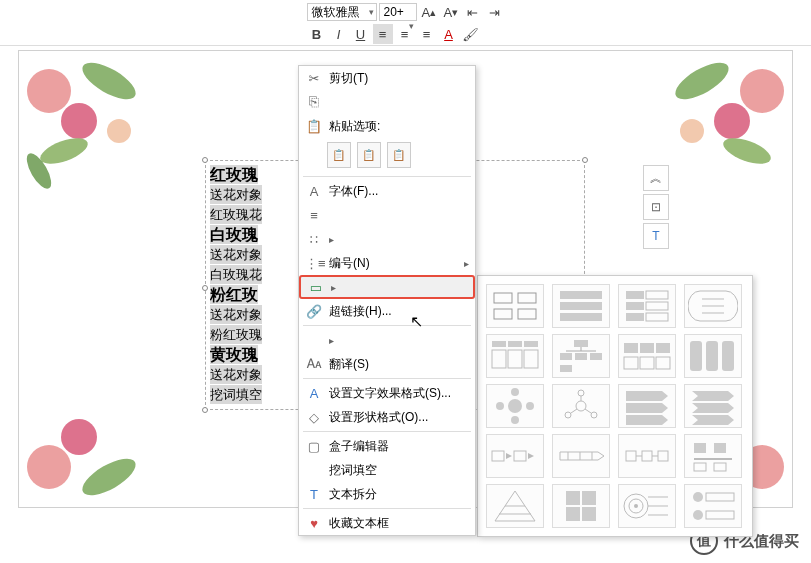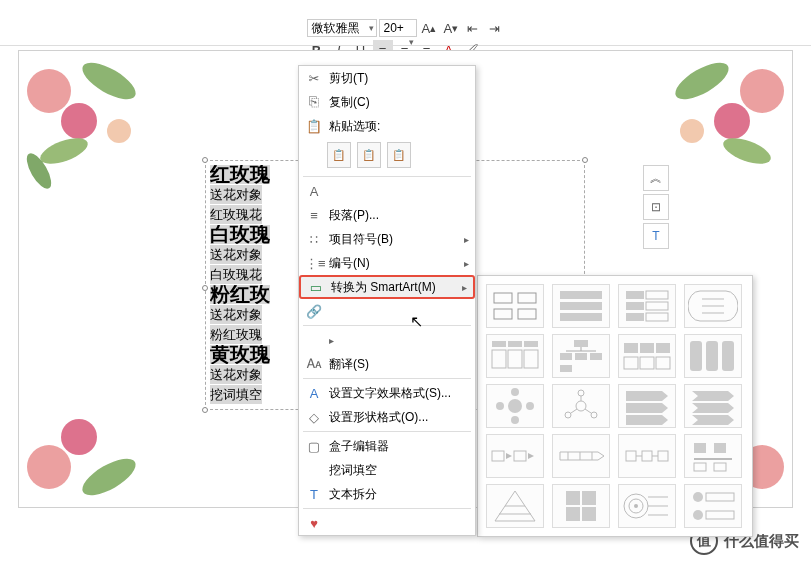--- a/index.html
+++ b/index.html
@@ -1,37 +1,37 @@
 <!DOCTYPE html>
 <html><head>
 <meta charset="utf-8">
 <style>
 * { box-sizing: border-box; margin: 0; padding: 0; }
 body { font-family: "Microsoft YaHei", sans-serif; background: #fff; width: 811px; height: 563px; overflow: hidden; position: relative; }
 .toolbar { position: absolute; top: 0; left: 0; right: 0; height: 46px; border-bottom: 1px solid #ddd; display: flex; justify-content: center; background: #fff; }
-.toolbar-inner { display: flex; flex-direction: column; gap: 2px; padding: 2px 0; margin-top: 16px; }
+.toolbar-inner { display: flex; flex-direction: column; gap: 2px; padding: 2px 0; }
 .toolbar-row { display: flex; align-items: center; gap: 2px; }
 .font-select { border: 1px solid #ccc; font-size: 12px; padding: 1px 16px 1px 4px; background: #fff; position: relative; height: 18px; line-height: 14px; }
 .font-select::after { content: "▾"; position: absolute; right: 2px; font-size: 9px; color: #666; }
 .tool-btn { width: 20px; height: 20px; display: flex; align-items: center; justify-content: center; font-size: 13px; color: #444; cursor: pointer; }
 .tool-btn.active { background: #ddd; }
 .canvas { position: absolute; top: 50px; left: 18px; right: 18px; bottom: 55px; border: 1px solid #d0d0d0; background: #fff; }
 .floral { position: absolute; width: 140px; height: 150px; opacity: 0.85; }
 .floral.tl { top: 0; left: 0; }
 .floral.tr { top: 0; right: 0; transform: scaleX(-1); }
 .floral.bl { bottom: 0; left: 0; transform: scaleY(-1); }
 .floral.br { bottom: 0; right: 0; transform: scale(-1,-1); }
 .textbox { position: absolute; top: 160px; left: 205px; width: 380px; border: 1px dashed #aaa; padding: 4px; background: #fff; }
 .textbox .handle { position: absolute; width: 6px; height: 6px; background: #fff; border: 1px solid #888; border-radius: 50%; }
 .textbox .h-tl { top: -4px; left: -4px; } .textbox .h-tr { top: -4px; right: -4px; }
 .textbox .h-bl { bottom: -4px; left: -4px; } .textbox .h-br { bottom: -4px; right: -4px; }
 .textbox .h-tm { top: -4px; left: 50%; } .textbox .h-bm { bottom: -4px; left: 50%; }
 .textbox .h-ml { top: 50%; left: -4px; } .textbox .h-mr { top: 50%; right: -4px; }
 .textline { font-size: 13px; line-height: 19px; white-space: nowrap; overflow: hidden; background: #d8d8d8; margin-bottom: 1px; width: fit-content; max-width: 100%; }
-.textline.bold { font-weight: bold; font-size: 20px; }
+.textline.bold { font-weight: bold; font-size: 16px; }
 .hl-box { position: absolute; top: 207px; left: 432px; width: 120px; height: 22px; background: #d8d8d8; display: flex; align-items: center; font-size: 14px; }
 .side-tools { position: absolute; top: 165px; right: 140px; width: 28px; display: flex; flex-direction: column; gap: 3px; }
 .side-btn { width: 26px; height: 26px; border: 1px solid #d0d0d0; display: flex; align-items: center; justify-content: center; background: #fff; font-size: 12px; color: #666; }
 .context-menu { position: absolute; top: 65px; left: 298px; width: 178px; background: #fff; border: 1px solid #ccc; box-shadow: 2px 2px 6px rgba(0,0,0,.2); font-size: 12px; z-index: 10; }
 .menu-item { display: flex; align-items: center; padding: 3px 6px; height: 24px; cursor: pointer; }
 .menu-item.highlighted { border: 2px solid #e74c3c; border-radius: 3px; background: #f0f0f0; }
 .menu-icon { width: 18px; text-align: center; margin-right: 6px; font-size: 13px; color: #666; }
 .menu-label { flex: 1; }
 .menu-arrow { color: #666; font-size: 10px; }
 .menu-sep { height: 1px; background: #ddd; margin: 2px 4px; }
@@ -130,56 +130,54 @@
   <div class="side-btn" style="color:#3a7acc">T</div>
 </div>
 
 <div class="context-menu">
   <div class="menu-item">
       <span class="menu-icon">✂</span>
       <span class="menu-label">剪切(T)</span>
     </div>
   <div class="menu-item">
       <span class="menu-icon">⎘</span>
-      <span class="menu-label">复制(C)</span>
     </div>
   <div class="menu-item">
       <span class="menu-icon">📋</span>
       <span class="menu-label">粘贴选项:</span>
     </div>
   <div class="paste-opts">
     <div class="paste-opt">📋</div>
     <div class="paste-opt">📋</div>
     <div class="paste-opt">📋</div>
   </div>
   <div class="menu-sep"></div>
   <div class="menu-item">
       <span class="menu-icon">A</span>
+      <span class="menu-label">字体(F)...</span>
     </div>
   <div class="menu-item">
       <span class="menu-icon">≡</span>
-      <span class="menu-label">段落(P)...</span>
     </div>
   <div class="menu-item">
       <span class="menu-icon">∷</span>
-      <span class="menu-label">项目符号(B)</span>
       <span class="menu-arrow">▸</span>
     </div>
   <div class="menu-item">
       <span class="menu-icon">⋮≡</span>
       <span class="menu-label">编号(N)</span>
       <span class="menu-arrow">▸</span>
     </div>
   <div class="menu-item highlighted">
       <span class="menu-icon" style="color:#2a8a4a">▭</span>
-      <span class="menu-label">转换为 SmartArt(M)</span>
       <span class="menu-arrow">▸</span>
     </div>
   <div class="menu-item">
       <span class="menu-icon">🔗</span>
+      <span class="menu-label">超链接(H)...</span>
     </div>
   <div class="menu-sep"></div>
   <div class="menu-item">
       <span class="menu-icon"></span>
       <span class="menu-arrow">▸</span>
     </div>
   <div class="menu-item">
       <span class="menu-icon">🗛</span>
       <span class="menu-label">翻译(S)</span>
     </div>
@@ -201,20 +199,21 @@
       <span class="menu-icon"></span>
       <span class="menu-label">挖词填空</span>
     </div>
   <div class="menu-item">
       <span class="menu-icon" style="color:#3a7acc">T</span>
       <span class="menu-label">文本拆分</span>
     </div>
   <div class="menu-sep"></div>
   <div class="menu-item">
       <span class="menu-icon" style="color:#d04a4a">♥</span>
+      <span class="menu-label">收藏文本框</span>
     </div>
 </div>
 
 <div class="smartart-panel">
   <div class="sa-thumb">
       <svg>
         <rect x="4" y="6" width="18" height="10" fill="none" stroke="#999"></rect>
         <rect x="28" y="6" width="18" height="10" fill="none" stroke="#999"></rect>
         <rect x="4" y="22" width="18" height="10" fill="none" stroke="#999"></rect>
         <rect x="28" y="22" width="18" height="10" fill="none" stroke="#999"></rect>

